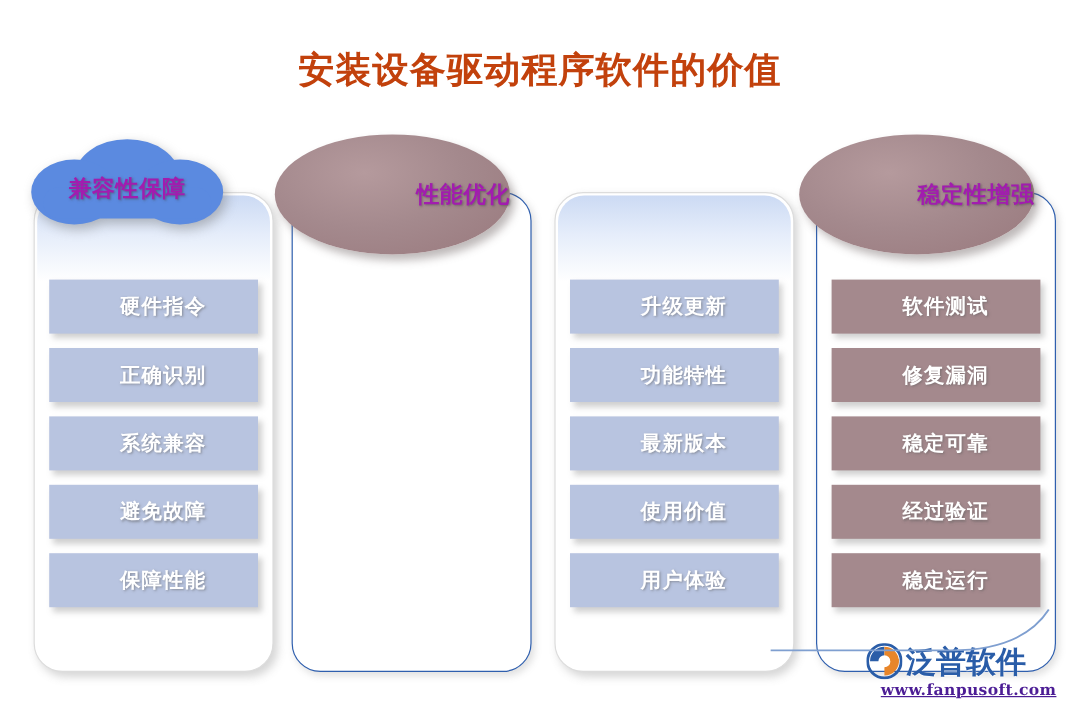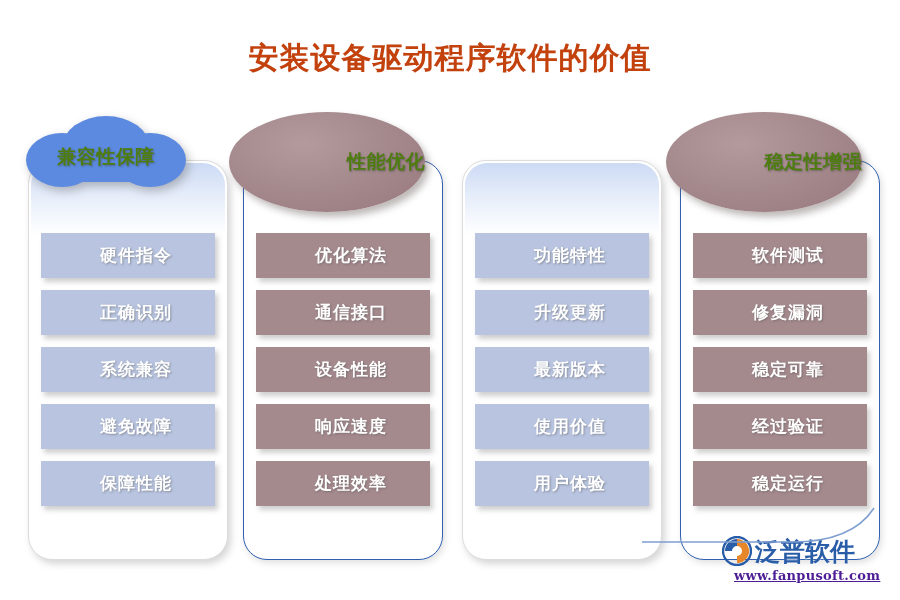--- a/index.html
+++ b/index.html
@@ -52,21 +52,21 @@
     position:absolute; left:2px; right:2px; top:2px; height:72px;
     border-radius:22px 22px 0 0;
     background:linear-gradient(to bottom,#c9d8f3 0%,#e4ecfa 45%,#ffffff 100%);
     opacity:.95;
   }
 
   
   .badge {
     position:absolute; z-index:4;
     display:flex; align-items:center; justify-content:center;
-    color:#4d7c0f; font-weight:bold; font-size:19px;
+    color:#a21caf; font-weight:bold; font-size:19px;
     text-shadow:1px 1px 2px rgba(70,70,70,.55);
     letter-spacing:.5px;
   }
   
   .badge.cloud {
     left:-12px; top:-50px; width:180px; height:90px;
   }
   .badge.cloud .shape {
     position:absolute; left:0; top:0; width:180px; height:90px;
     filter:drop-shadow(3px 4px 5px rgba(110,110,110,.45));
@@ -170,36 +170,29 @@
         <div class="item lightblue">保障性能</div>
       </div>
     </div>
 
     <div class="col col-1">
       <div class="card blue"></div>
       <div class="badge ellipse">
         <div class="shape"></div>
         <span class="lbl">性能优化</span>
       </div>
-      <div class="items">
-        <div class="item mauve">优化算法</div>
-        <div class="item mauve">通信接口</div>
-        <div class="item mauve">设备性能</div>
-        <div class="item mauve">响应速度</div>
-        <div class="item mauve">处理效率</div>
-      </div>
     </div>
 
     <div class="col col-2">
       <div class="card gray">
         <div class="wash"></div>
       </div>
       <div class="items">
+        <div class="item lightblue">升级更新</div>
         <div class="item lightblue">功能特性</div>
-        <div class="item lightblue">升级更新</div>
         <div class="item lightblue">最新版本</div>
         <div class="item lightblue">使用价值</div>
         <div class="item lightblue">用户体验</div>
       </div>
     </div>
 
     <div class="col col-3">
       <div class="card blue"></div>
       <div class="badge ellipse">
         <div class="shape"></div>

